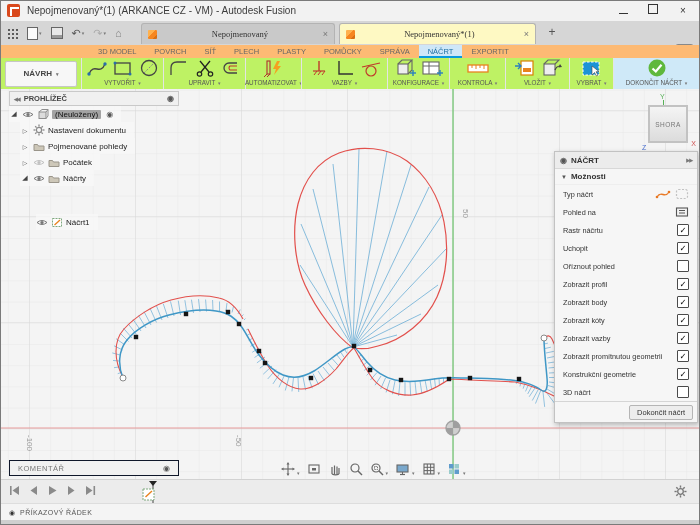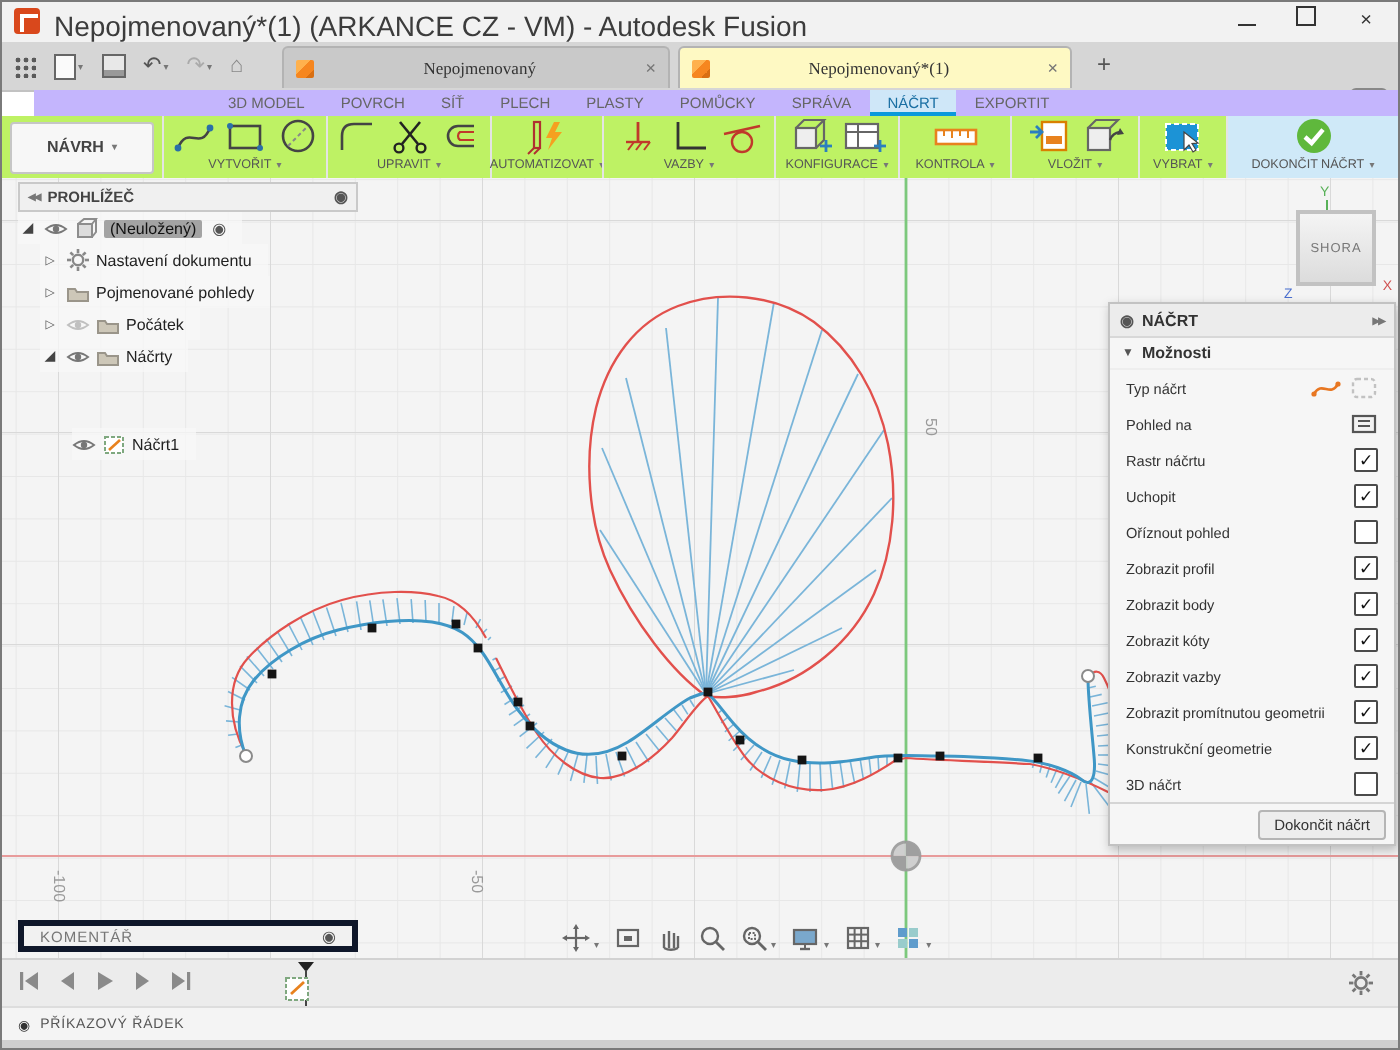--- a/index.html
+++ b/index.html
@@ -1,21 +1,21 @@
 <!DOCTYPE html>
 <html><head>
 <meta charset="utf-8">
 <style>
   html,body{margin:0;padding:0;background:#555;}
   .window{position:relative;width:700px;height:525px;background:#fff;font-family:"Liberation Sans",sans-serif;overflow:hidden;border:1px solid #7a7a7a;box-sizing:border-box;}
   
   .titlebar{position:absolute;top:0;left:0;right:0;height:20px;background:#f2f2f2;border-bottom:1px solid #e3e3e3;}
   .logo{position:absolute;left:6px;top:3px;width:13px;height:13px;background:#d9481c;border-radius:2px;}
   .logo:after{content:"";position:absolute;left:3px;top:3px;width:7px;height:7px;border-left:2px solid #fff;border-top:2px solid #fff;}
-  .title-text{position:absolute;left:26px;top:4px;font-size:14px;color:#3c3c3c;white-space:nowrap;}
+  .title-text{position:absolute;left:26px;top:4px;font-size:10px;color:#3c3c3c;white-space:nowrap;}
   .winbtns{position:absolute;right:4px;top:0;height:20px;display:flex;align-items:center;gap:18px;padding-right:6px;}
   .winbtns .wb{width:12px;text-align:center;color:#333;font-size:10px;line-height:20px;}
   .wb-min{width:9px;height:1px;background:#333;}
   .wb-max{width:8px;height:8px;border:1px solid #333;}
   
   .tabbar{position:absolute;top:20px;left:0;right:0;height:24px;background:#d6d6d6;border-bottom:1px solid #c2c2c2;}
   .qicons{position:absolute;left:6px;top:0;height:24px;display:flex;align-items:center;gap:9px;color:#555;}
   .qi{font-size:11px;line-height:24px;color:#555;}
   .caret{font-size:5px;color:#777;margin-left:1px;}
   .dotgrid{width:11px;height:11px;background-image:radial-gradient(#5a5a5a 1.2px,transparent 1.3px);background-size:4px 4px;}
@@ -26,21 +26,21 @@
   .tab .tlabel{font-size:8.5px;color:#333;white-space:nowrap;overflow:hidden;flex:1;text-align:center;font-family:Liberation Serif, serif;}
   .tab .tclose{font-size:9px;color:#777;}
   .cube{width:9px;height:9px;background:linear-gradient(135deg,#ffb14d 0 40%,#f6861f 40% 75%,#d96f12 75%);border-radius:1px;}
   .plusbtn{position:absolute;left:543px;top:4px;width:16px;height:16px;text-align:center;line-height:15px;font-size:12px;color:#555;}
   .topicons{position:absolute;right:5px;top:22px;height:21px;display:flex;align-items:center;gap:8px;}
   .ti{font-size:11px;color:#555;line-height:20px;}
   .helpcirc{width:11px;height:11px;border:1px solid #555;border-radius:50%;font-size:8px;color:#555;text-align:center;line-height:11px;}
   .bookicon{width:12px;height:9px;border:1px solid #555;border-radius:1px;box-shadow:inset 0 2px 0 #999;}
   .avatar{width:17px;height:17px;border-radius:3px;background:radial-gradient(circle at 50% 35%,#caa188 0 30%,#6b4a3a 31% 60%,#403030 61%);border:1px solid #888;}
   
-  .ribbontabs{position:absolute;top:44px;left:0;right:0;height:13px;background:#c4b5fd;display:flex;padding-left:88px;box-sizing:border-box;margin-left:16px;}
+  .ribbontabs{position:absolute;top:44px;left:0;right:0;height:13px;background:#fdba74;display:flex;padding-left:88px;box-sizing:border-box;}
   .rtab{font-size:7.5px;color:#666;padding:0 9px;line-height:13px;white-space:nowrap;}
   .rtab.active{background:#cfe7f8;color:#1a6fa3;border-bottom:2px solid #0a99dc;box-sizing:border-box;}
   
   .ribbon{position:absolute;top:57px;left:0;right:0;height:31px;background:#bef264;border-bottom:1px solid #d8d8d8;display:flex;}
   .navwrap{width:80px;display:flex;align-items:center;justify-content:center;}
   .navbtn{width:70px;height:24px;border:1px solid #c6c6c6;border-radius:2px;background:#f7f7f7;font-size:8px;font-weight:bold;color:#444;display:flex;align-items:center;justify-content:center;gap:3px;}
   .group{border-left:1px solid #e4e4e4;display:flex;flex-direction:column;align-items:center;box-sizing:border-box;}
   .group .icons{display:flex;align-items:center;justify-content:center;height:20px;gap:2px;}
   .glabel{font-size:6.3px;color:#555;white-space:nowrap;line-height:9px;}
   .g-finish{background:#cfe9f8;}
@@ -74,21 +74,21 @@
   .pheader{height:16px;background:#ececec;border-bottom:1px solid #d8d8d8;display:flex;align-items:center;padding:0 5px;gap:4px;font-size:8px;font-weight:bold;color:#333;}
   .expand2{font-size:5px;color:#777;letter-spacing:-1px;}
   .psection{height:15px;display:flex;align-items:center;gap:4px;font-size:8px;font-weight:bold;color:#333;padding:0 6px;border-bottom:1px solid #eee;}
   .psection .tri2{font-size:6px;color:#555;}
   .prow{height:18px;display:flex;align-items:center;padding:0 8px;font-size:7.3px;color:#333;}
   .prow .plabel{flex:1;white-space:nowrap;}
   .cb{width:10px;height:10px;border:1.4px solid #4a4a4a;border-radius:1px;background:#fff;font-size:8.5px;line-height:10px;text-align:center;color:#111;box-sizing:content-box;}
   .pfooter{height:20px;border-top:1px solid #d5d5d5;display:flex;justify-content:flex-end;align-items:center;padding:0 4px;}
   .finishbtn{font-size:7.5px;color:#333;background:#ededed;border:1px solid #b5b5b5;border-radius:2px;padding:2px 7px;}
   
-  .comment{position:absolute;left:8px;top:459px;width:170px;height:16px;background:#f1f1f1;border:3px solid #0f172a;display:flex;align-items:center;padding:0 8px;box-sizing:border-box;gap:6px;}
+  .comment{position:absolute;left:8px;top:459px;width:170px;height:16px;background:#f1f1f1;border:1px solid #0f172a;display:flex;align-items:center;padding:0 8px;box-sizing:border-box;gap:6px;}
   .comment .clabel{font-size:7.5px;color:#777;letter-spacing:0.5px;flex:1;}
   .navdock{position:absolute;left:280px;top:459px;height:17px;display:flex;align-items:center;gap:7px;}
   .nitem{display:flex;align-items:end;gap:1px;}
   .timeline{position:absolute;left:0;right:0;top:478px;height:24px;background:#ececec;border-top:1px solid #d2d2d2;}
   .playctl{position:absolute;left:8px;top:5px;display:flex;gap:8px;align-items:center;}
   .marker{position:absolute;left:140px;top:1px;width:20px;height:22px;}
   .tgear{position:absolute;right:12px;top:5px;}
   .statusbar{position:absolute;left:0;right:0;top:502px;height:17px;background:#f4f4f4;border-top:1px solid #ddd;display:flex;align-items:center;padding:0 8px;gap:5px;}
   .statusbar .slabel{font-size:7px;color:#555;letter-spacing:0.4px;}
   .sdot{font-size:7px;color:#333;}

